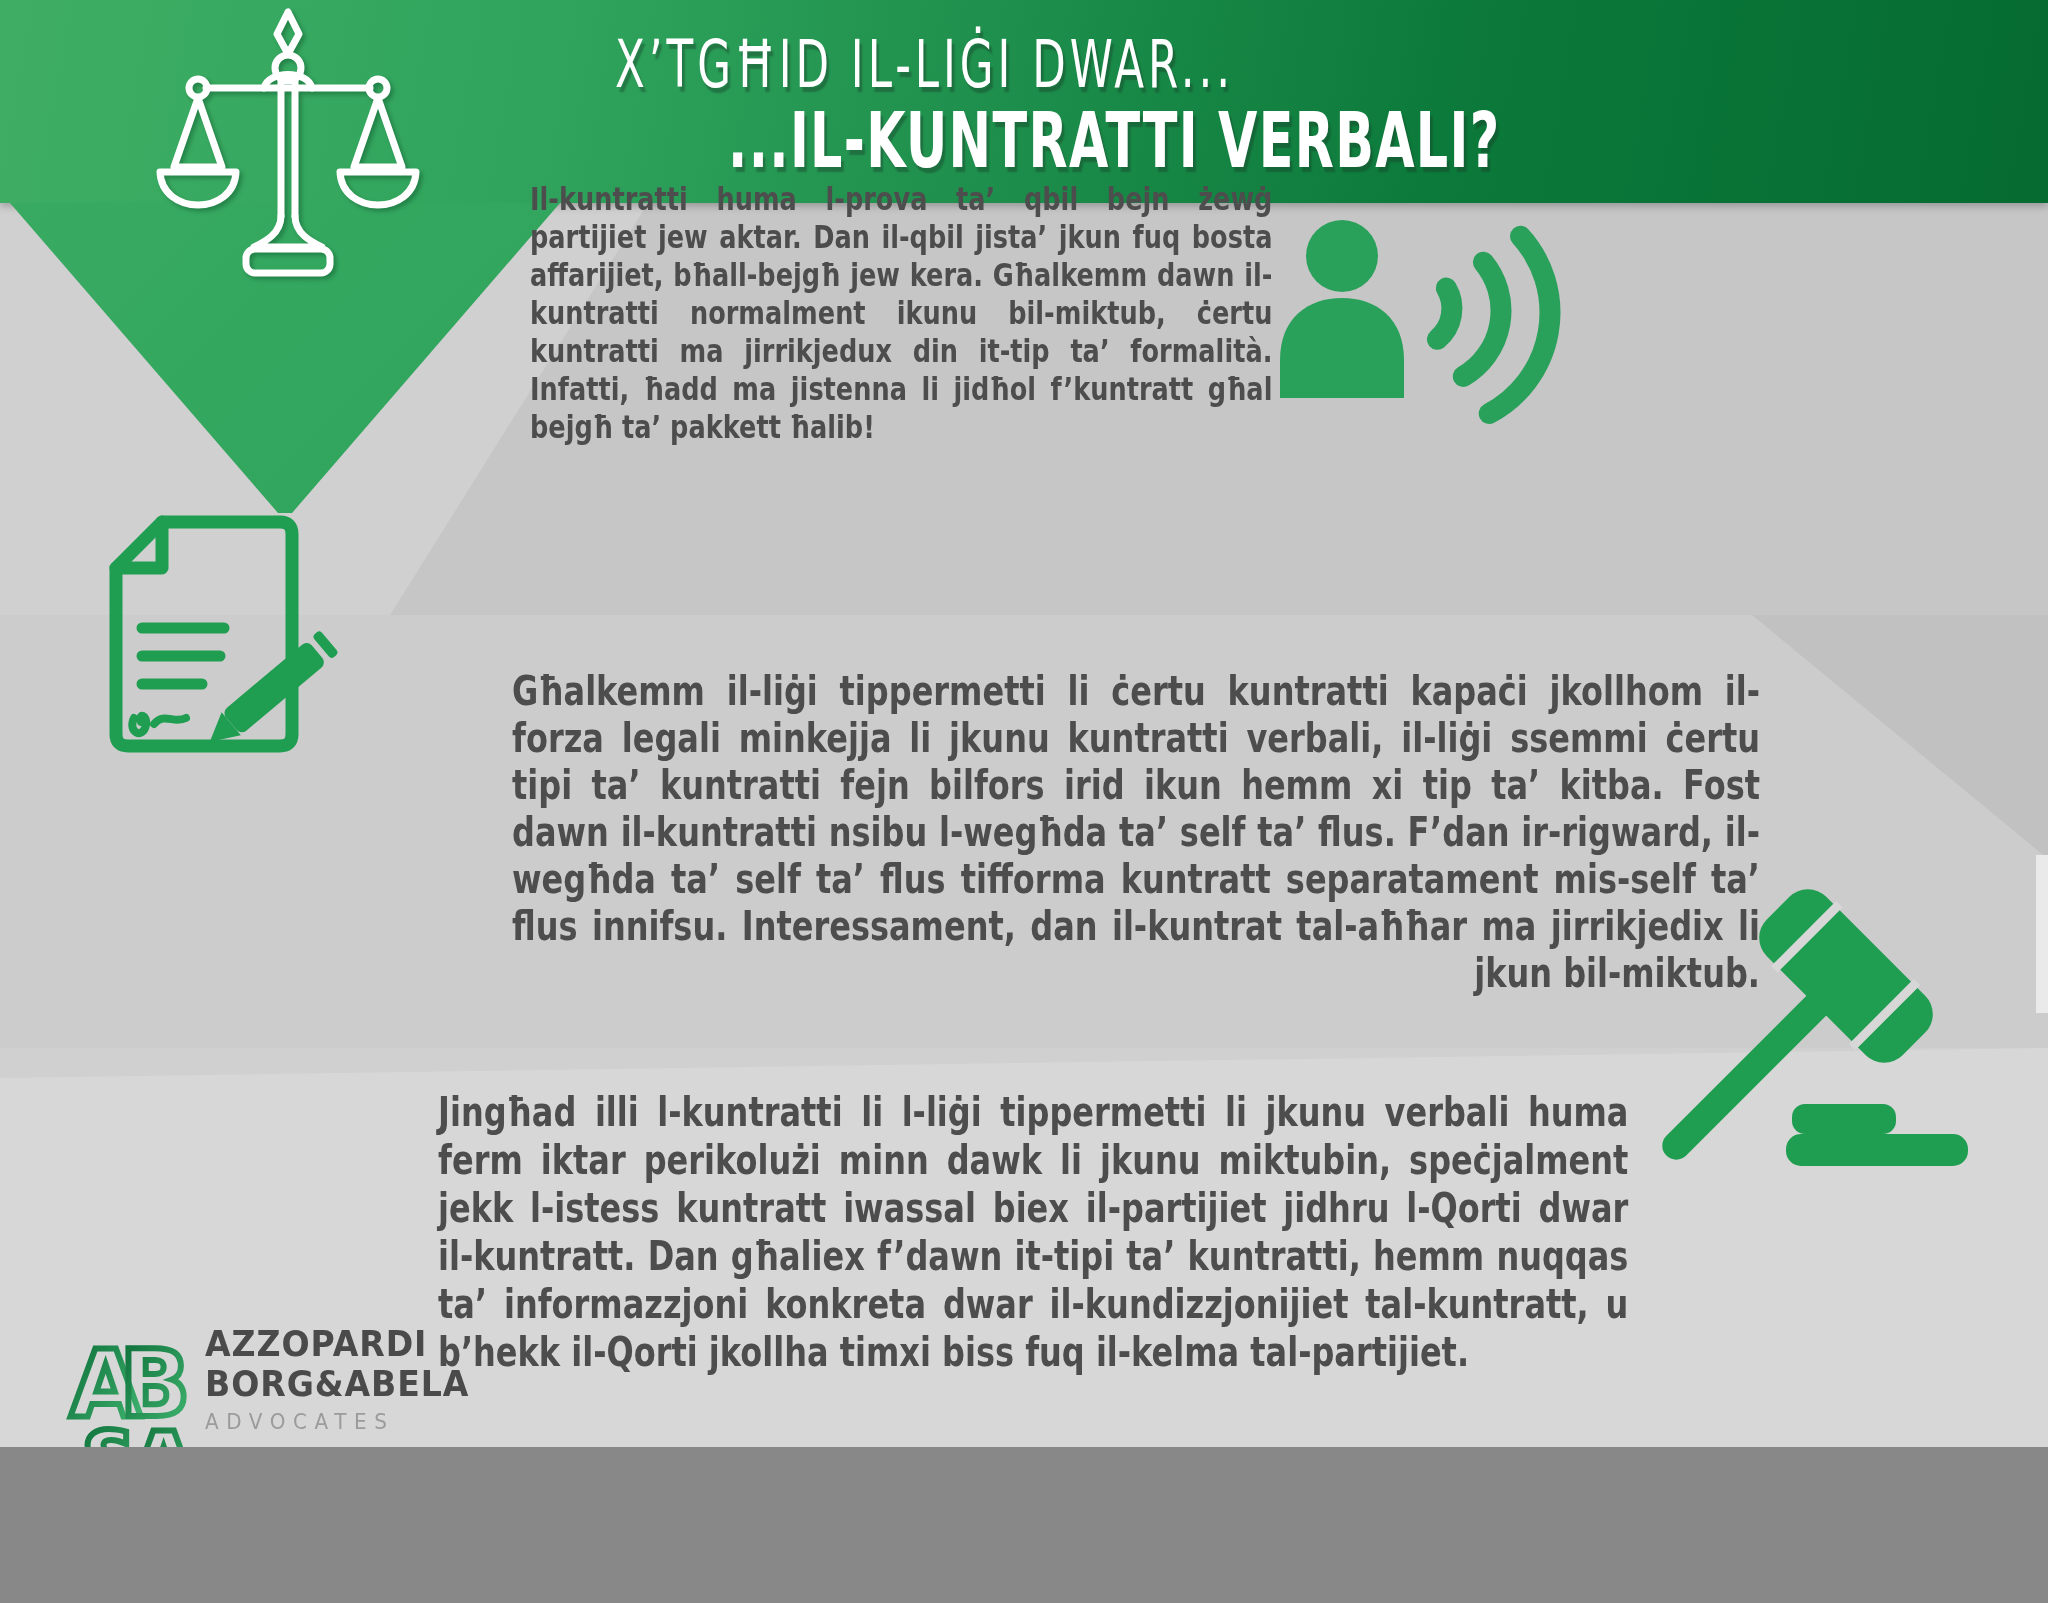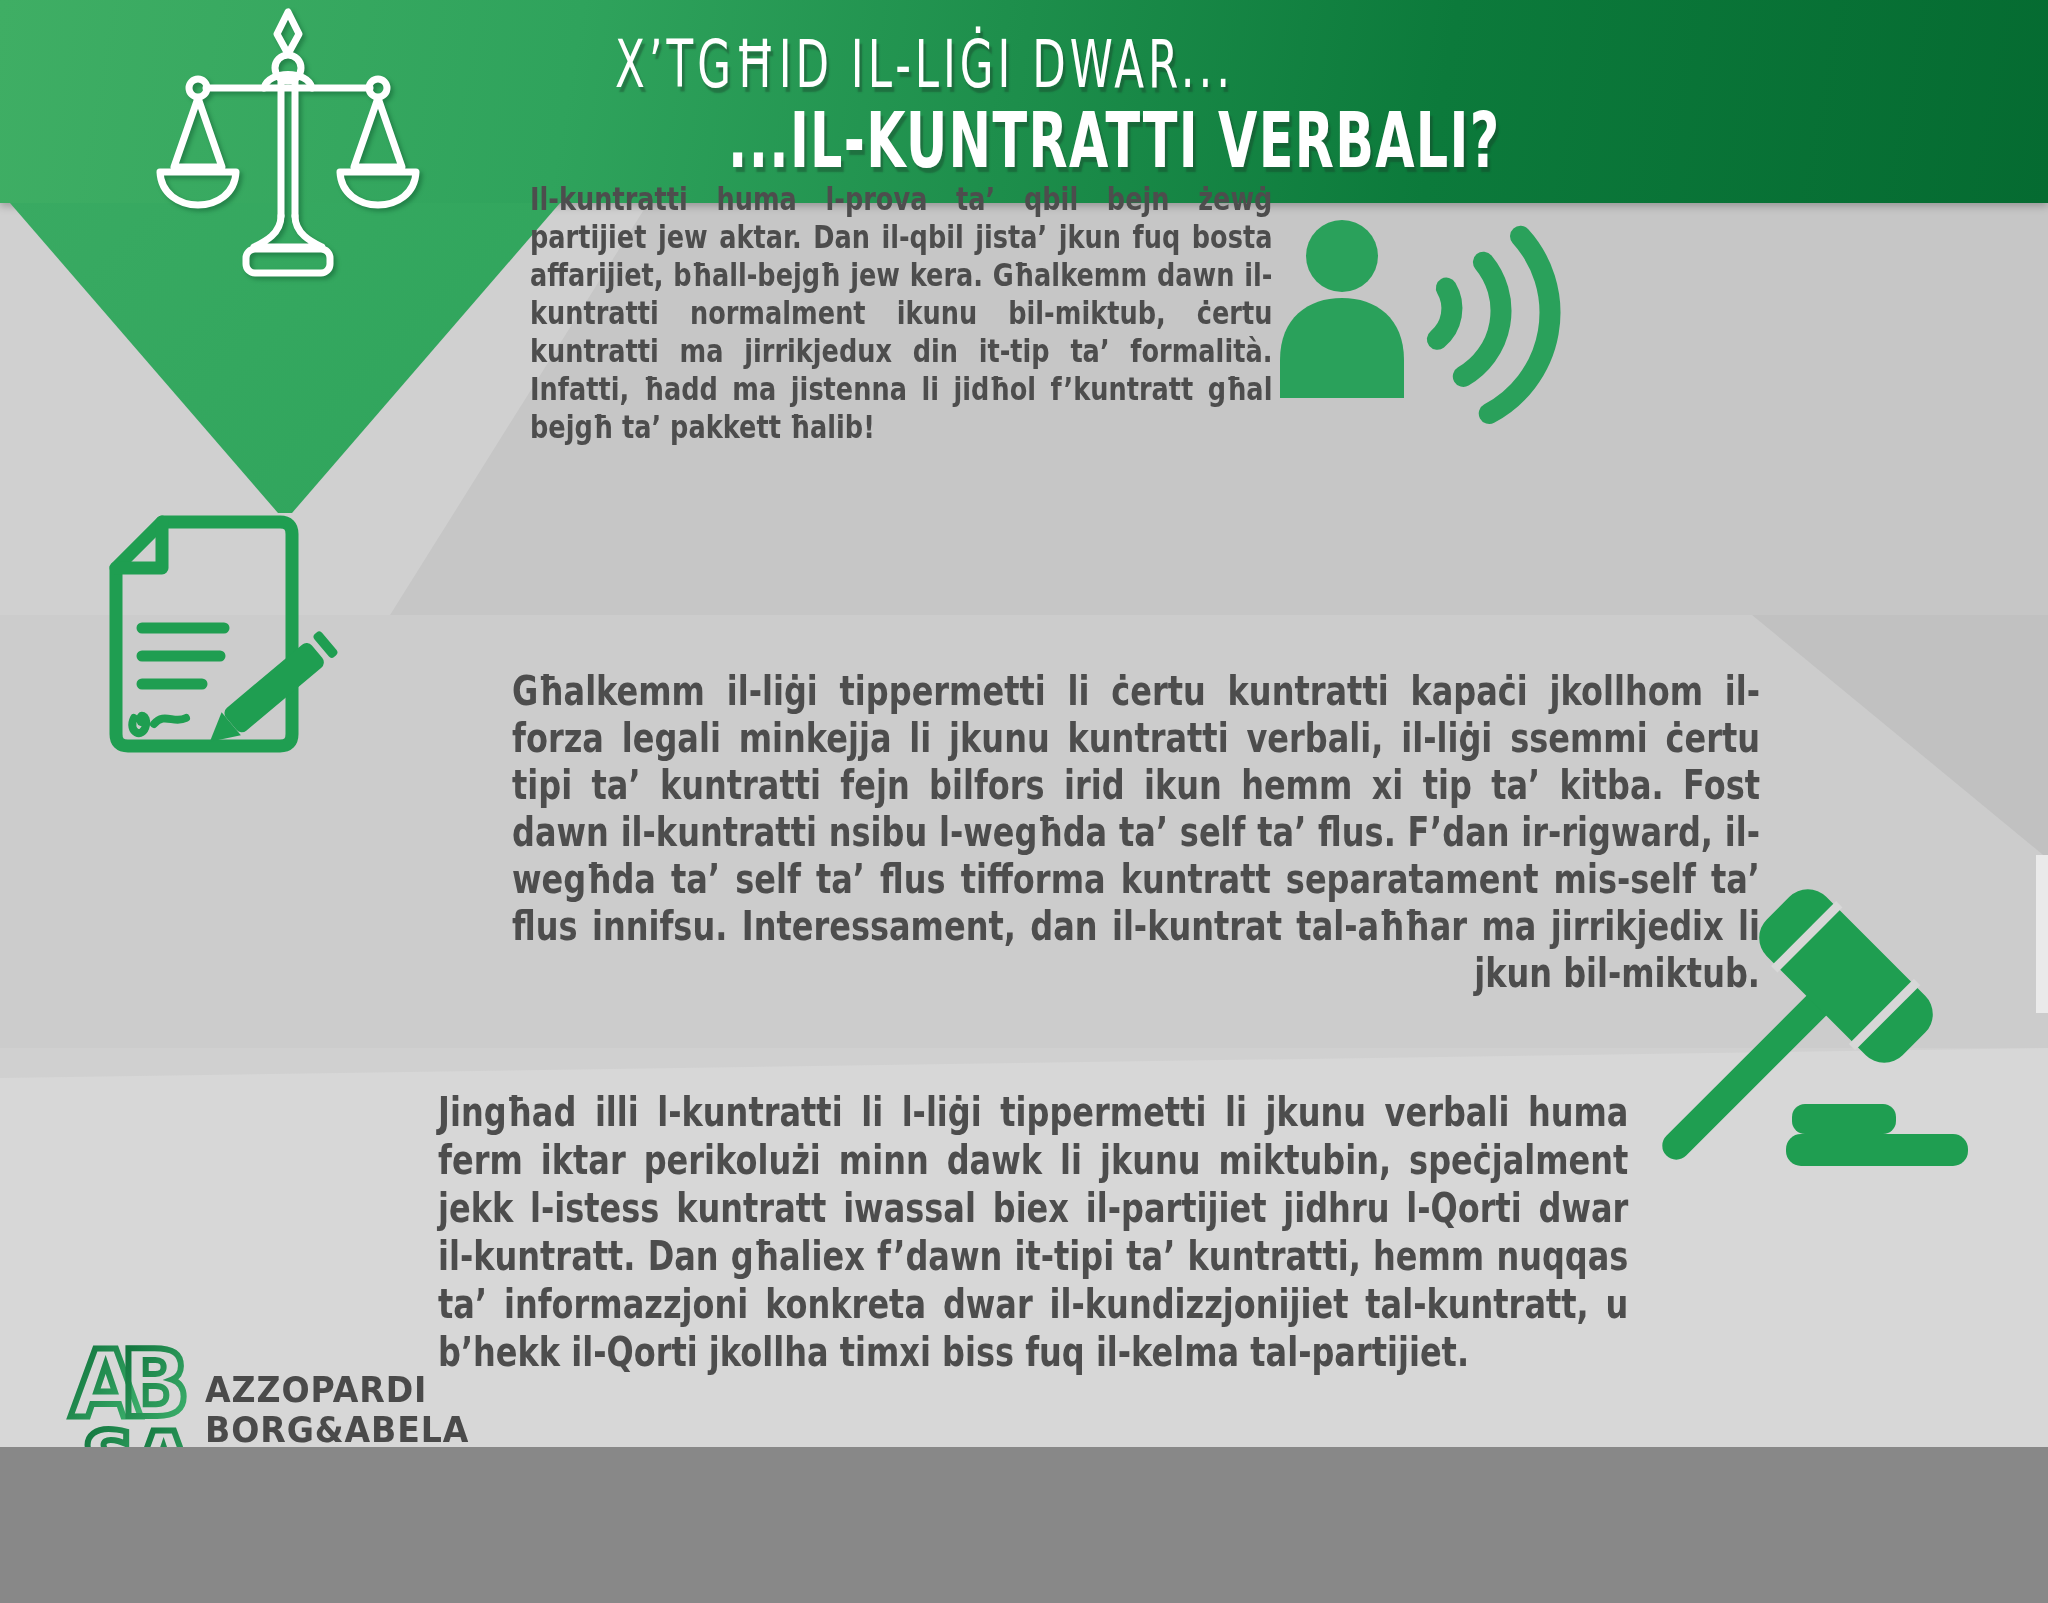--- a/index.html
+++ b/index.html
@@ -34,21 +34,21 @@
   .title1{left:615px;top:26px;font-size:66px;font-weight:400;letter-spacing:6px;transform:scaleX(0.66);}
   .title2{left:728px;top:96px;font-size:77px;font-weight:700;letter-spacing:2px;transform:scaleX(0.66);}
 
   
   .para{color:#4d4d4d;font-weight:700;text-align:justify;transform-origin:left top;transform:scaleX(0.8);}
   .para1{left:530px;top:180px;width:928px;font-size:32px;line-height:38px;}
   .para2{left:512px;top:668px;width:1560px;font-size:40px;line-height:47px;text-align-last:right;}
   .para3{left:438px;top:1088px;width:1488px;font-size:40px;line-height:48px;}
 
   
-  .logo-text{left:205px;top:1370px;}
+  .logo-text{left:205px;top:1324px;}
   .logo-name{font-size:36px;font-weight:700;color:#4a4a4a;letter-spacing:1px;line-height:40px;
     transform:scaleX(0.92);transform-origin:left top;white-space:nowrap;}
   .logo-tag{font-size:21px;font-weight:400;color:#9b9b9b;letter-spacing:8px;margin-top:6px;
     transform:scaleX(0.95);transform-origin:left top;white-space:nowrap;}
 
   
   .footer-band{left:0;top:1541px;width:2048px;height:62px;
     background:linear-gradient(100deg,#35a35d 0%,#1d8b46 45%,#045f2b 100%);}
   .footer-author,.footer-issue{color:#fff;font-weight:700;font-size:40px;white-space:nowrap;
     text-shadow:3px 4px 2px rgba(0,40,20,0.45);transform-origin:left top;}

